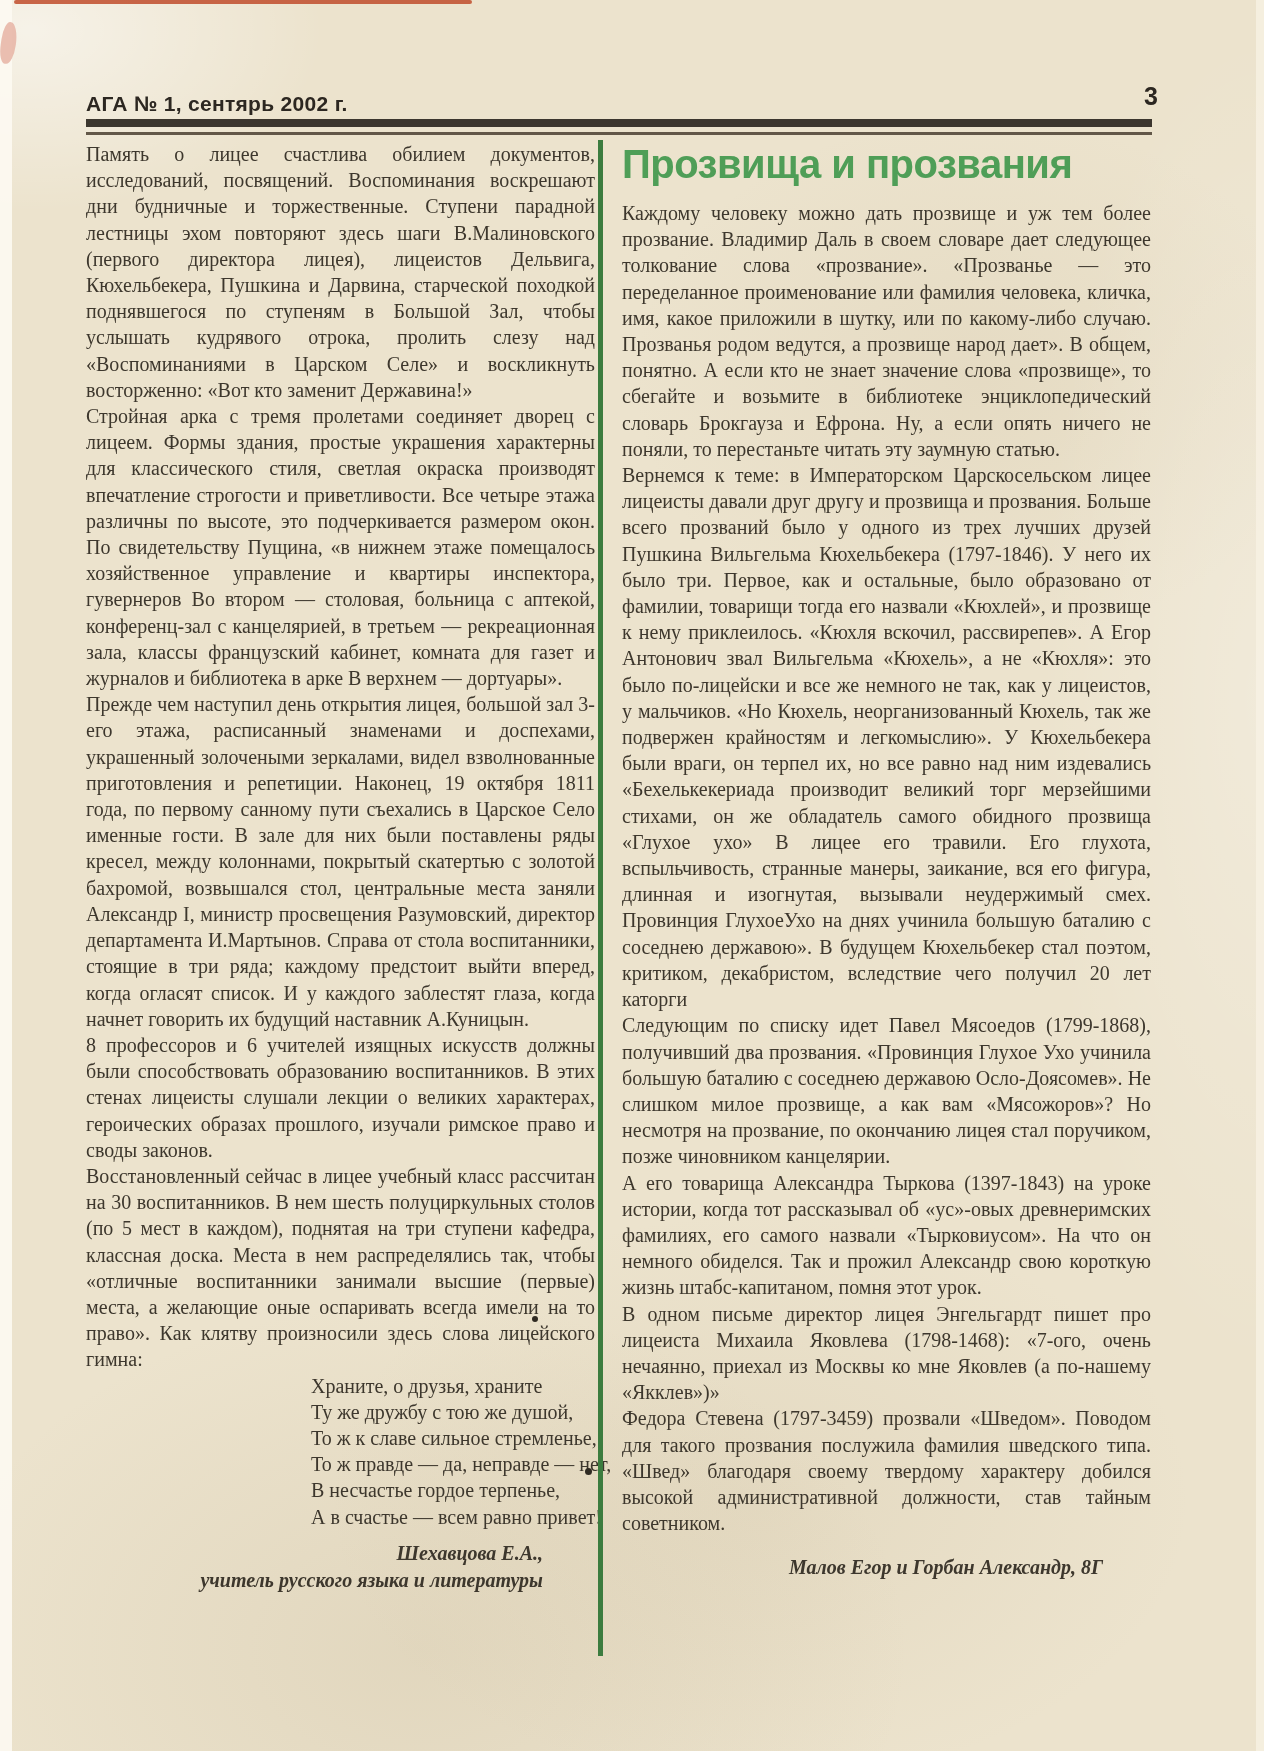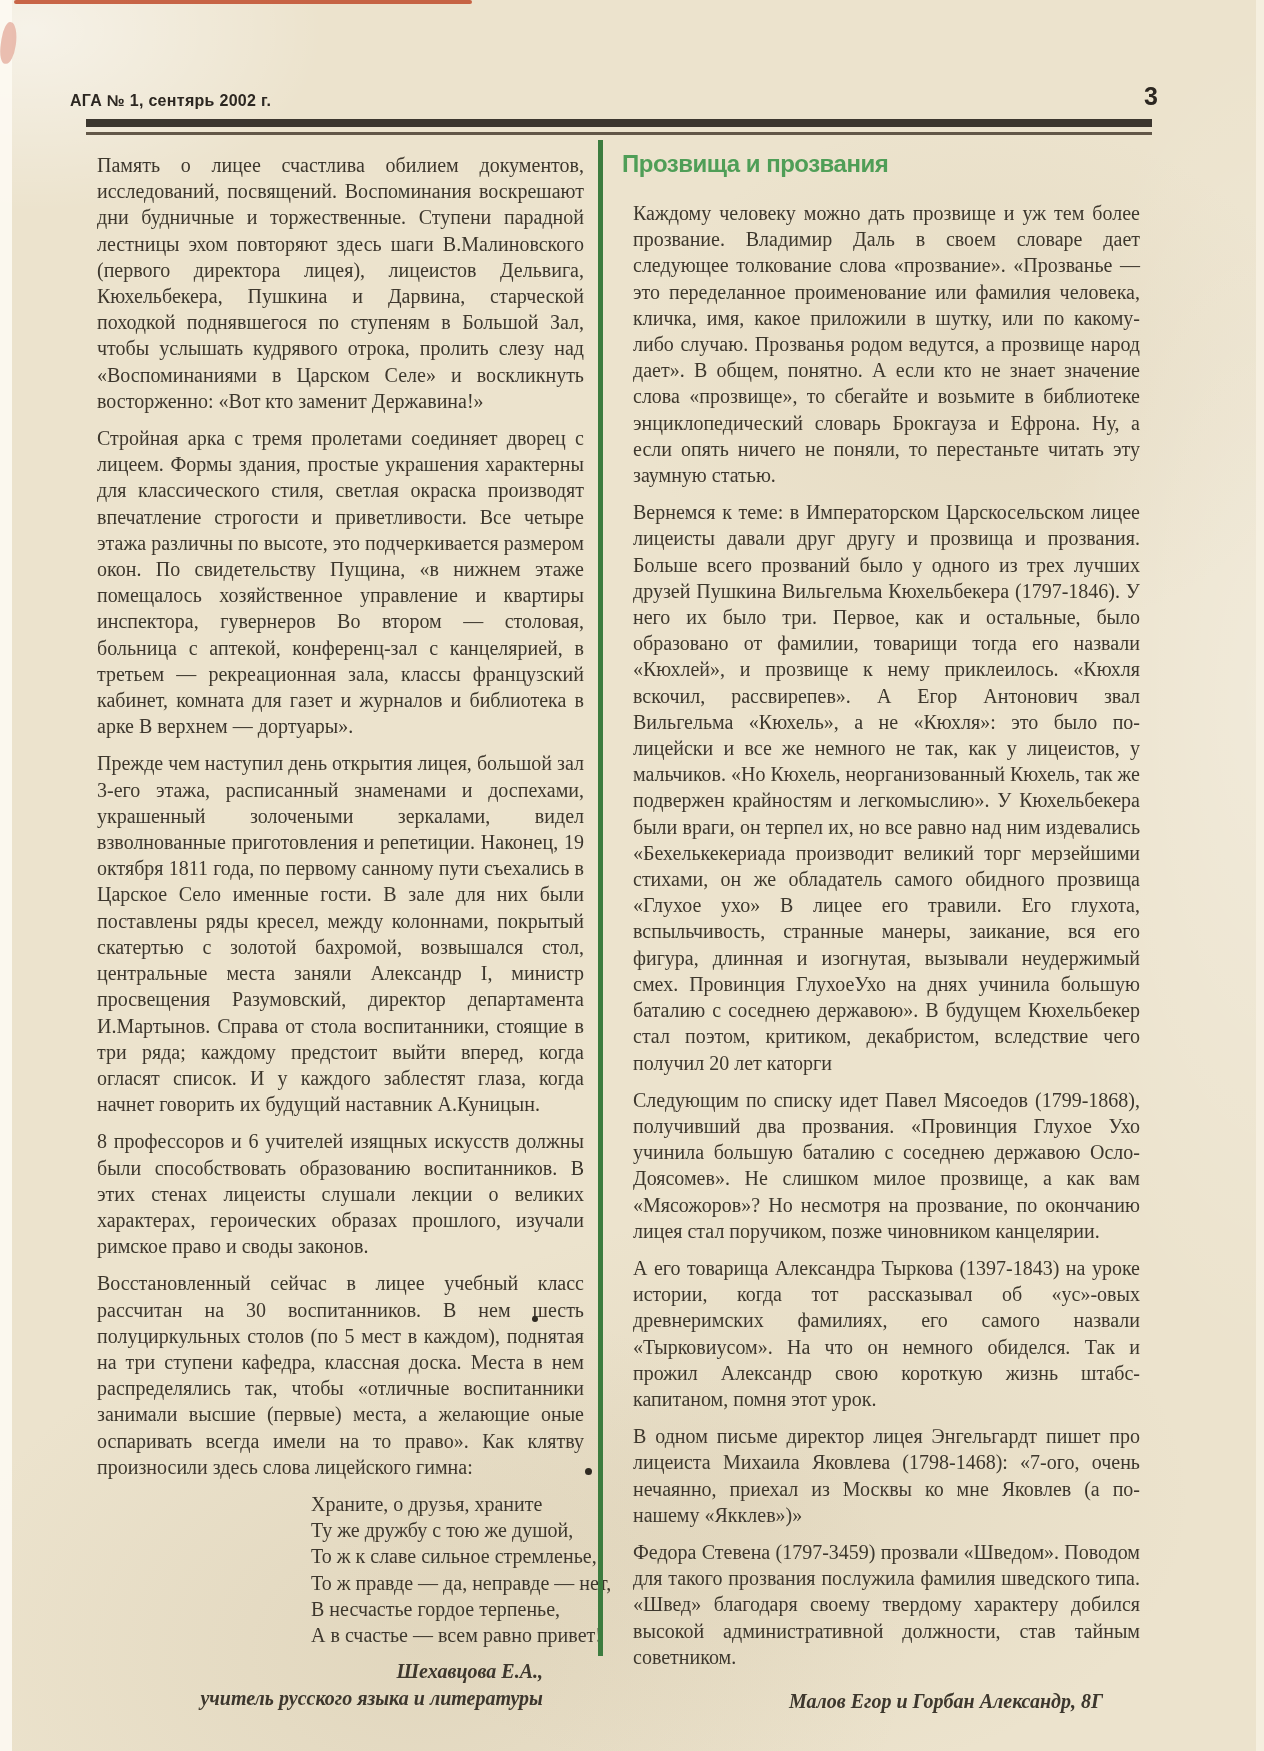--- a/index.html
+++ b/index.html
@@ -25,48 +25,48 @@
     font-family:"Liberation Serif","DejaVu Serif",serif;
     color:var(--ink);
   }
   
   .edge-left{position:absolute;left:0;top:0;width:12px;height:1751px;background:#fdfaf2;opacity:.9;}
   .edge-right{position:absolute;right:0;top:0;width:8px;height:1751px;background:#f7f1e3;opacity:.8;}
   .red-line{position:absolute;left:14px;top:0;width:458px;height:4px;background:#c04c2c;border-radius:2px;opacity:.85;}
   .pink-smudge{position:absolute;left:1px;top:22px;width:15px;height:42px;background:#e6b4a4;border-radius:50% 60% 55% 50%;transform:rotate(8deg);opacity:.85;}
 
   
-  .masthead{position:absolute;left:70px;top:92px;width:1066px;
+  .masthead{position:absolute;left:86px;top:92px;width:1066px;
     font-family:"Liberation Sans","DejaVu Sans",sans-serif;font-weight:bold;
-    font-size:16px;color:var(--ink-dark);letter-spacing:.3px;}
+    font-size:21px;color:var(--ink-dark);letter-spacing:.3px;}
   .pageno{position:absolute;left:1128px;top:82px;width:30px;text-align:right;
     font-family:"Liberation Sans","DejaVu Sans",sans-serif;font-weight:bold;
     font-size:25px;color:var(--ink-dark);}
   .rule-thick{position:absolute;left:86px;top:119px;width:1066px;height:8px;background:var(--ink-dark);opacity:.92;}
   .rule-thin{position:absolute;left:86px;top:132px;width:1066px;height:3px;background:#4a3e30;opacity:.85;}
 
   
   .col{position:absolute;top:141px;font-size:20px;line-height:26.2px;text-align:justify;}
-  .col p{margin:11px;}
+  .col p{margin:0;}
   .left-col{left:86px;width:509px;}
   .right-col{left:622px;width:529px;}
 
   .divider{position:absolute;left:598px;top:140px;width:5px;height:1516px;background:var(--divider);}
 
   .hymn{margin-left:225px;text-align:left;}
   .hymn div{white-space:nowrap;}
 
   .sig{margin-top:10px;text-align:right;font-style:italic;font-weight:bold;}
   .sig-left{padding-right:52px;line-height:27px;}
   .sig-right{padding-right:48px;margin-top:18px;}
 
   .headline{
     font-family:"Liberation Sans","DejaVu Sans",sans-serif;
     font-weight:bold;color:var(--green);
-    font-size:24px;line-height:46px;letter-spacing:-0.5px;
+    font-size:40px;line-height:46px;letter-spacing:-0.5px;
     text-align:left;margin-bottom:13px;transform-origin:left top;
   }
 
   .ink-dot{position:absolute;background:#2f2a22;border-radius:50%;}
   .dot-a{left:532px;top:1316px;width:6px;height:6px;}
   .dot-b{left:585px;top:1468px;width:7px;height:7px;}
 </style>
 </head>
 <body>
 

